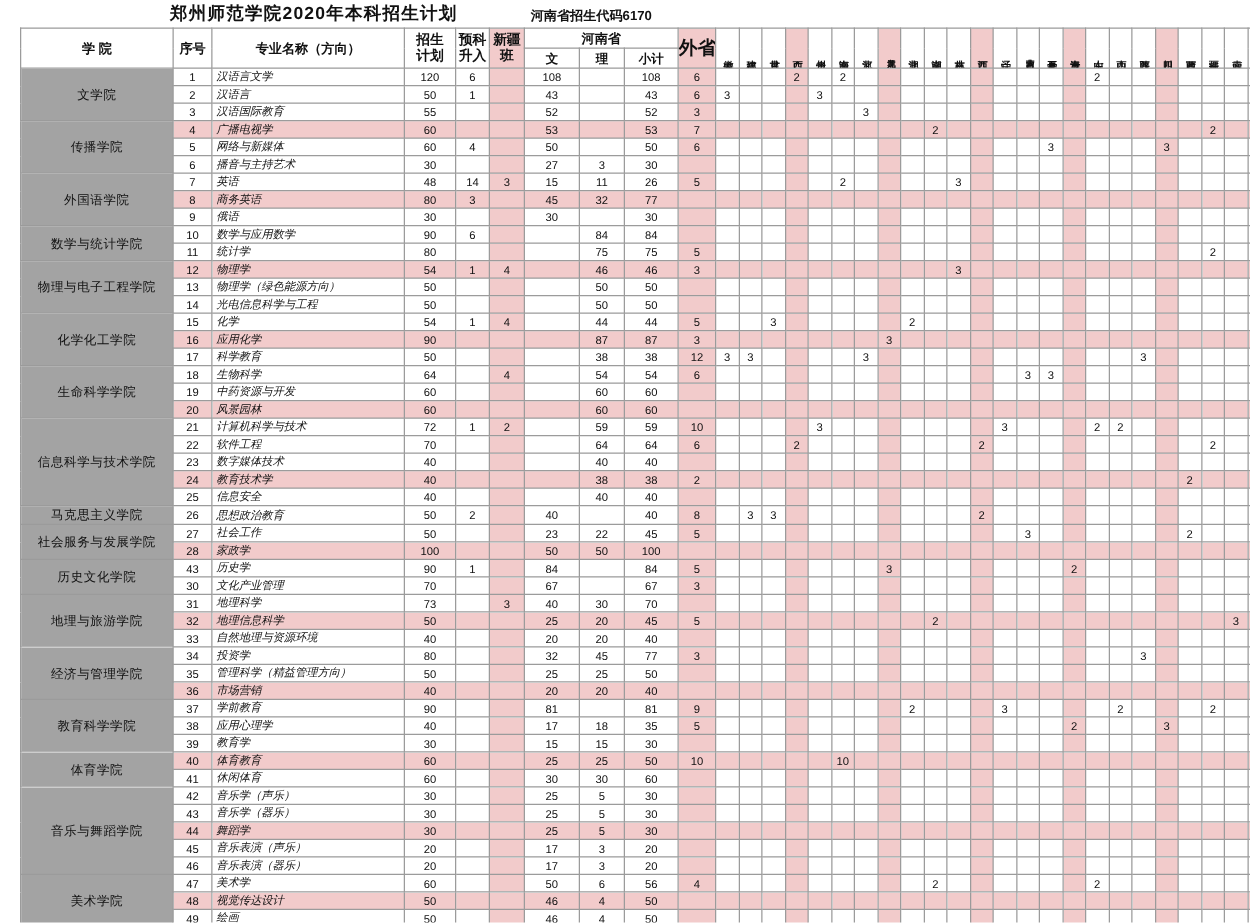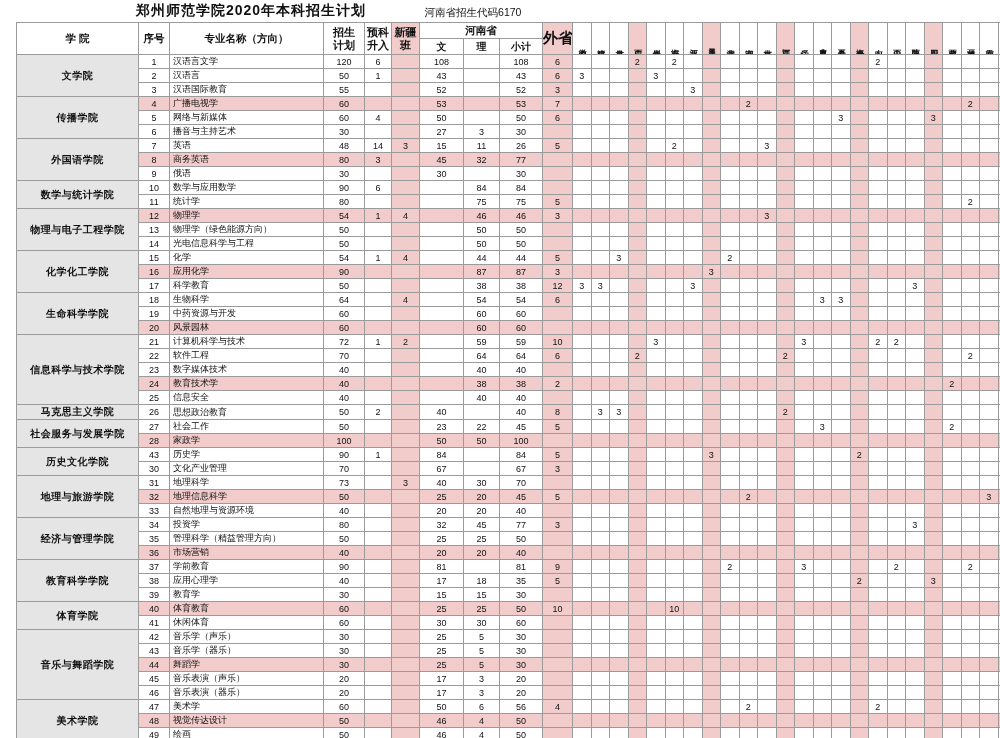--- a/index.html
+++ b/index.html
@@ -8,43 +8,43 @@
     font-family:"Liberation Sans", sans-serif;
     color:#111; position:relative; overflow:hidden;margin-left:16px;
   }
   .titlebar { position:relative; height:22px; }
   .title {
     position:absolute; left:20px; top:2px; width:430px;
     text-align:center; font-weight:bold; font-size:14px; letter-spacing:1px;
   }
   .code {
     position:absolute; left:372px; top:6px; width:170px;
-    text-align:center; font-weight:normal; font-size:10.5px;
+    text-align:center; font-weight:bold; font-size:10.5px;
   }
   table {
     border-collapse:collapse; table-layout:fixed; width:1000px;
     border:1.5px solid #444;
   }
   th, td {
     border:1px solid #9b9b9b; padding:0; overflow:hidden;
     white-space:nowrap; box-sizing:border-box; vertical-align:middle;
   }
   thead th { font-weight:bold; font-size:10.5px; height:16px; text-align:center; background:#fff; }
   thead th.small2 { font-size:11px; line-height:1.15; }
   thead th.wls { font-size:10px; }
   thead th.outp { font-size:15px; }
   thead th.prov { padding:0; }
   .vert {
     writing-mode:vertical-lr; text-orientation:upright;
     font-size:8px; font-weight:bold; line-height:1; display:inline-block;
   }
   .vert.v3 { font-size:6.8px; }
   tbody td { font-size:9px; height:13.39px; text-align:center; background:#fff; }
-  td.major { text-align:left; padding-left:3px; }
-  td.college { font-size:10px; font-weight:bold; letter-spacing:0.5px; background:#e5e5e5; }
+  td.major { text-align:left; padding-left:3px;font-style:italic; }
+  td.college { font-size:10px; font-weight:normal; letter-spacing:0.5px; background:#a3a3a3; }
   tr.g > td { border-top:1.5px solid #4a4a4a; }
   .pink { background:#f2cbcb !important; }
 </style>
 </head>
 <body>
 
 <div class="sheet">
   <div class="titlebar">
     <div class="title">郑州师范学院2020年本科招生计划</div>
     <div class="code">河南省招生代码6170</div>

